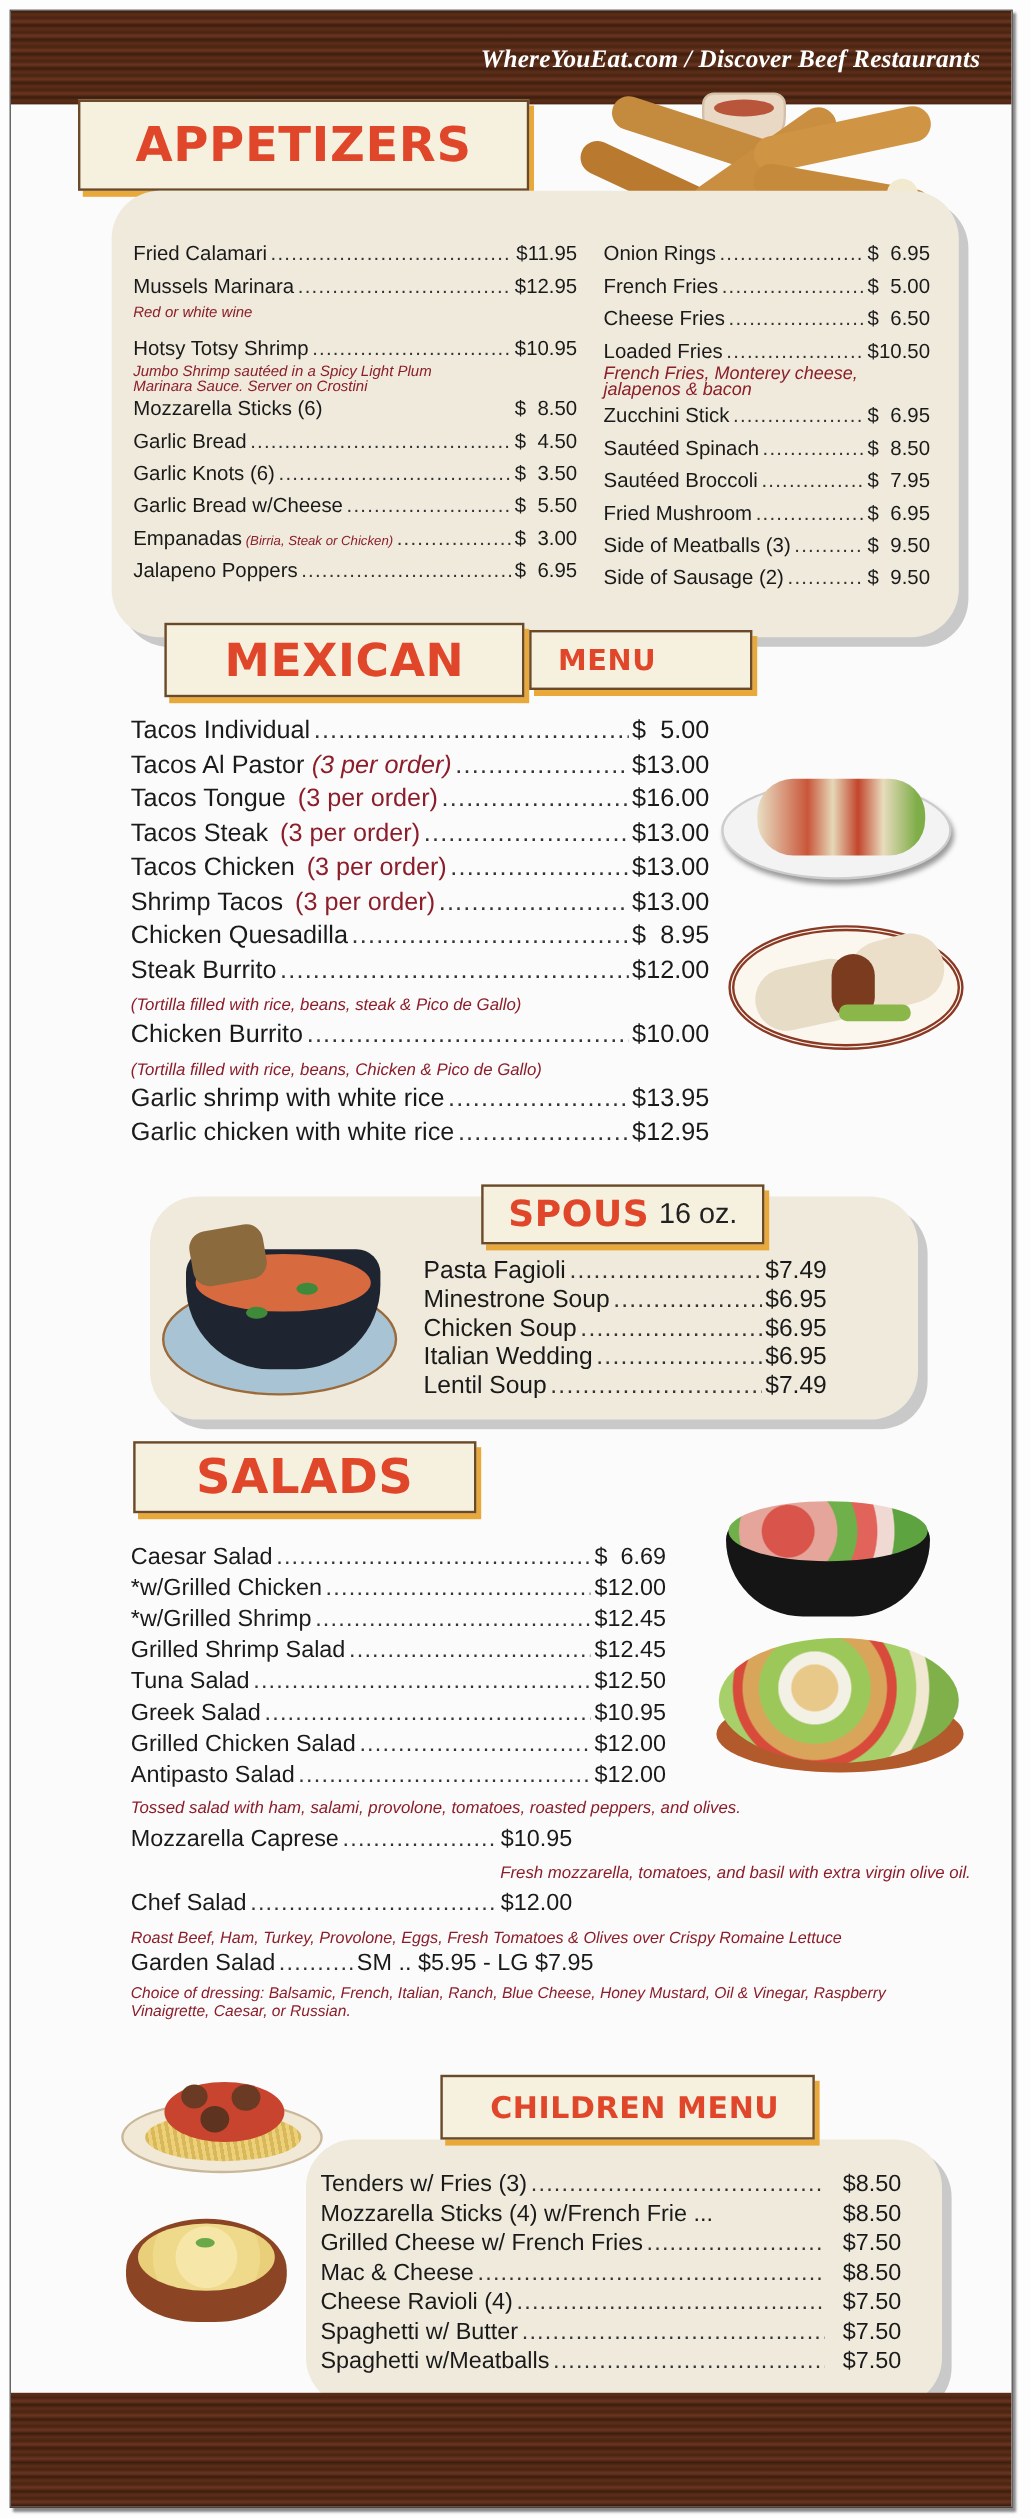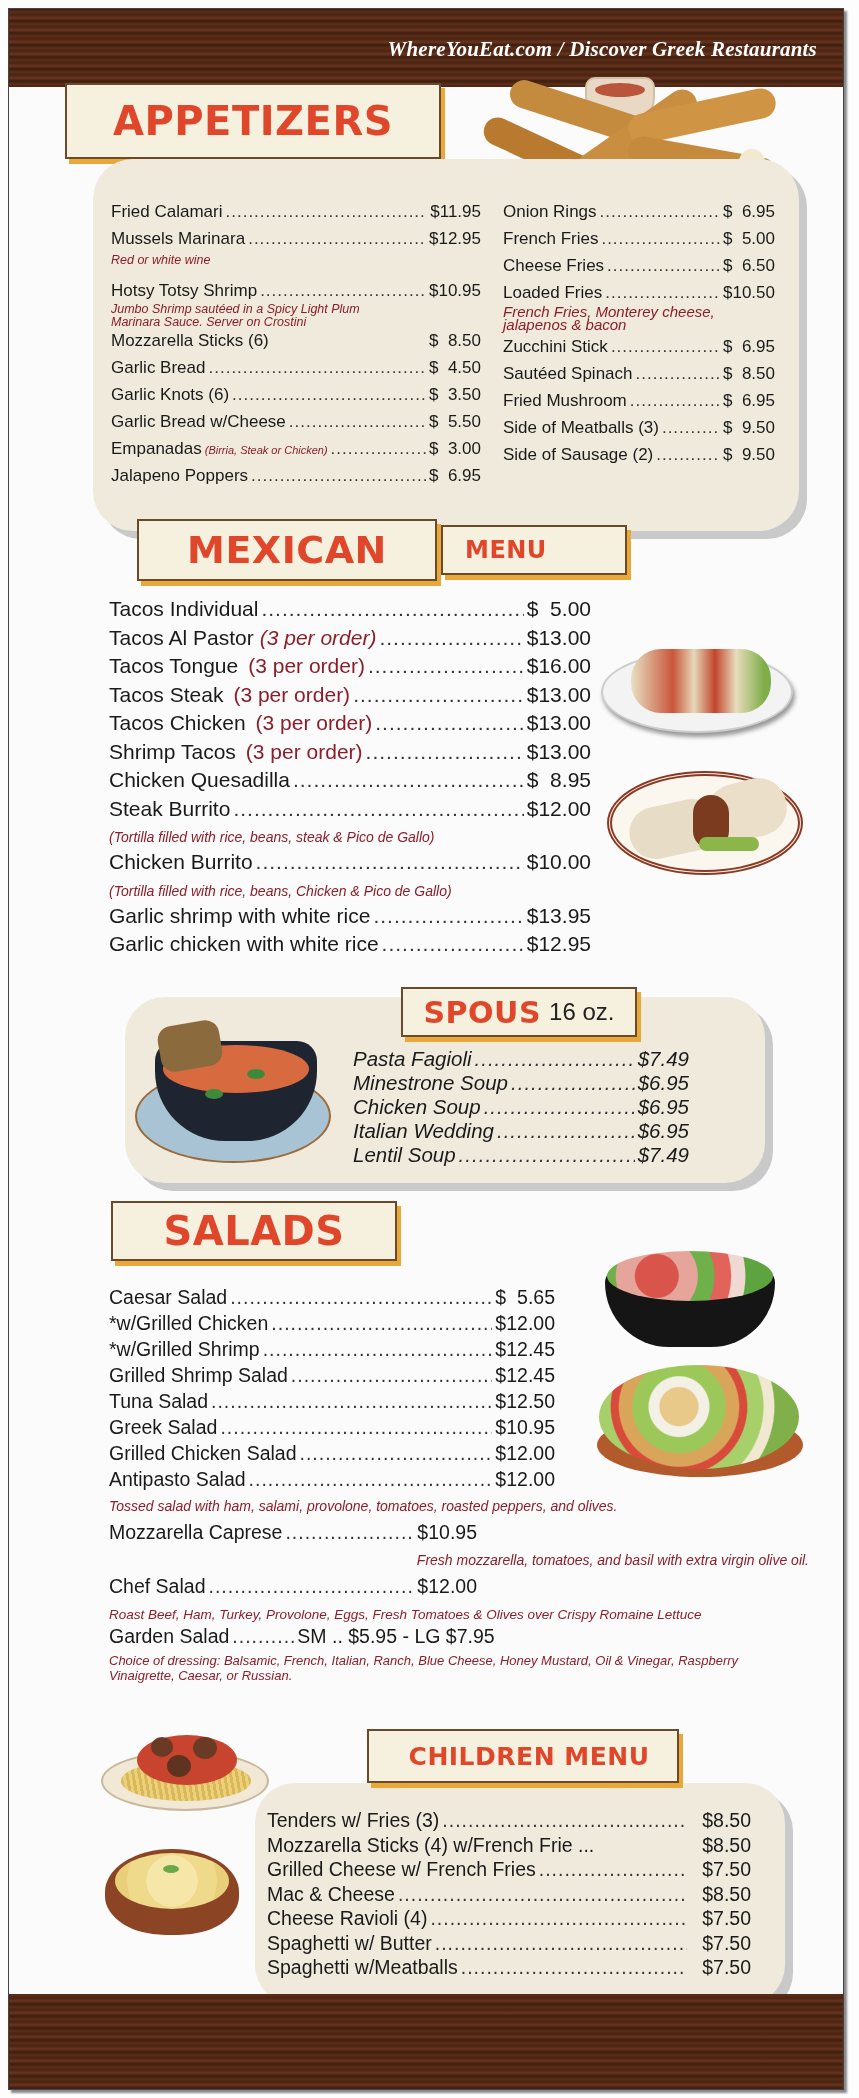--- a/index.html
+++ b/index.html
@@ -24,21 +24,21 @@
   .inline-note { color: #8b1e2a; font-style: italic; }
   .inline-note.plain { font-style: normal; }
   .plate { position: absolute; border-radius: 50%; }
 </style>
 </head>
 <body>
 
 <div class="page">
 
   <div class="wood-top"></div>
-  <div class="site-title">WhereYouEat.com / Discover Greek Restaurants</div>
+  <div class="site-title">WhereYouEat.com / Discover Beef Restaurants</div>
 
   <div class="banner" style="left:56px; top:74px; width:376px; height:76px;">
     <span class="banner-text" style="font-size:40px;">APPETIZERS</span>
   </div>
 
   <div style="position:absolute; left:468px; top:60px; width:310px; height:125px;">
     <div style="position:absolute; left:108px; top:8px; width:70px; height:50px; border-radius:10px 10px 30px 30px; background:#e9d9c4; border:2px solid #d4c0a8;"></div>
     <div style="position:absolute; left:118px; top:14px; width:50px; height:14px; border-radius:50%; background:#b9553b;"></div>
     <div style="position:absolute; left:30px; top:30px; width:150px; height:28px; border-radius:14px; background:#c48a3e; transform:rotate(18deg);"></div>
     <div style="position:absolute; left:2px; top:70px; width:130px; height:28px; border-radius:14px; background:#b97a30; transform:rotate(25deg);"></div>
@@ -126,20 +126,25 @@
         <span class="name">Zucchini Stick</span>
         <span class="dots"></span>
         <span class="price" style="white-space:pre">$  6.95</span>
       </div>
     <div class="row" style="height:27px;">
         <span class="name">Sautéed Spinach</span>
         <span class="dots"></span>
         <span class="price" style="white-space:pre">$  8.50</span>
       </div>
     <div class="row" style="height:27px;">
+        <span class="name">Sautéed Broccoli</span>
+        <span class="dots"></span>
+        <span class="price" style="white-space:pre">$  7.95</span>
+      </div>
+    <div class="row" style="height:27px;">
         <span class="name">Fried Mushroom</span>
         <span class="dots"></span>
         <span class="price" style="white-space:pre">$  6.95</span>
       </div>
     <div class="row" style="height:27px;">
         <span class="name">Side of Meatballs (3)</span>
         <span class="dots"></span>
         <span class="price" style="white-space:pre">$  9.50</span>
       </div>
     <div class="row" style="height:27px;">
@@ -240,21 +245,21 @@
     <div style="position:absolute; left:28px; top:32px; width:162px; height:100px; border-radius:20px 20px 70px 70px; background:#1f2530;"></div>
     <div style="position:absolute; left:36px; top:36px; width:146px; height:48px; border-radius:50%; background:#d86a3f;"></div>
     <div style="position:absolute; left:32px; top:14px; width:62px; height:46px; border-radius:14px; background:#8b6a3e; transform:rotate(-10deg);"></div>
     <div style="position:absolute; left:120px; top:60px; width:18px; height:10px; border-radius:50%; background:#3f8a3a;"></div>
     <div style="position:absolute; left:78px; top:80px; width:18px; height:10px; border-radius:50%; background:#3f8a3a;"></div>
   </div>
   <div class="banner" style="left:392px; top:978px; width:236px; height:50px;">
     <span class="banner-text" style="font-size:30px;">SPOUS</span>
     <span class="banner-sub" style="font-size:24px;">16 oz.</span>
   </div>
-  <div class="rows" style="left:344px; top:1038px; width:336px; font-size:20.5px; line-height:24px;font-style:italic;">
+  <div class="rows" style="left:344px; top:1038px; width:336px; font-size:20.5px; line-height:24px;">
     <div class="row" style="height:24px;">
         <span class="name">Pasta Fagioli</span>
         <span class="dots"></span>
         <span class="price">$7.49</span>
       </div>
     <div class="row" style="height:24px;">
         <span class="name">Minestrone Soup</span>
         <span class="dots"></span>
         <span class="price">$6.95</span>
       </div>
@@ -275,21 +280,21 @@
       </div>
   </div>
 
   <div class="banner" style="left:102px; top:1192px; width:286px; height:60px;">
     <span class="banner-text" style="font-size:40px;">SALADS</span>
   </div>
   <div class="rows" style="left:100px; top:1277px; width:446px; font-size:19.5px;">
     <div class="row" style="height:26px;">
         <span class="name">Caesar Salad</span>
         <span class="dots"></span>
-        <span class="price" style="white-space:pre">$  5.65</span>
+        <span class="price" style="white-space:pre">$  6.69</span>
       </div>
     <div class="row" style="height:26px;">
         <span class="name">*w/Grilled Chicken</span>
         <span class="dots"></span>
         <span class="price">$12.00</span>
       </div>
     <div class="row" style="height:26px;">
         <span class="name">*w/Grilled Shrimp</span>
         <span class="dots"></span>
         <span class="price">$12.45</span>

